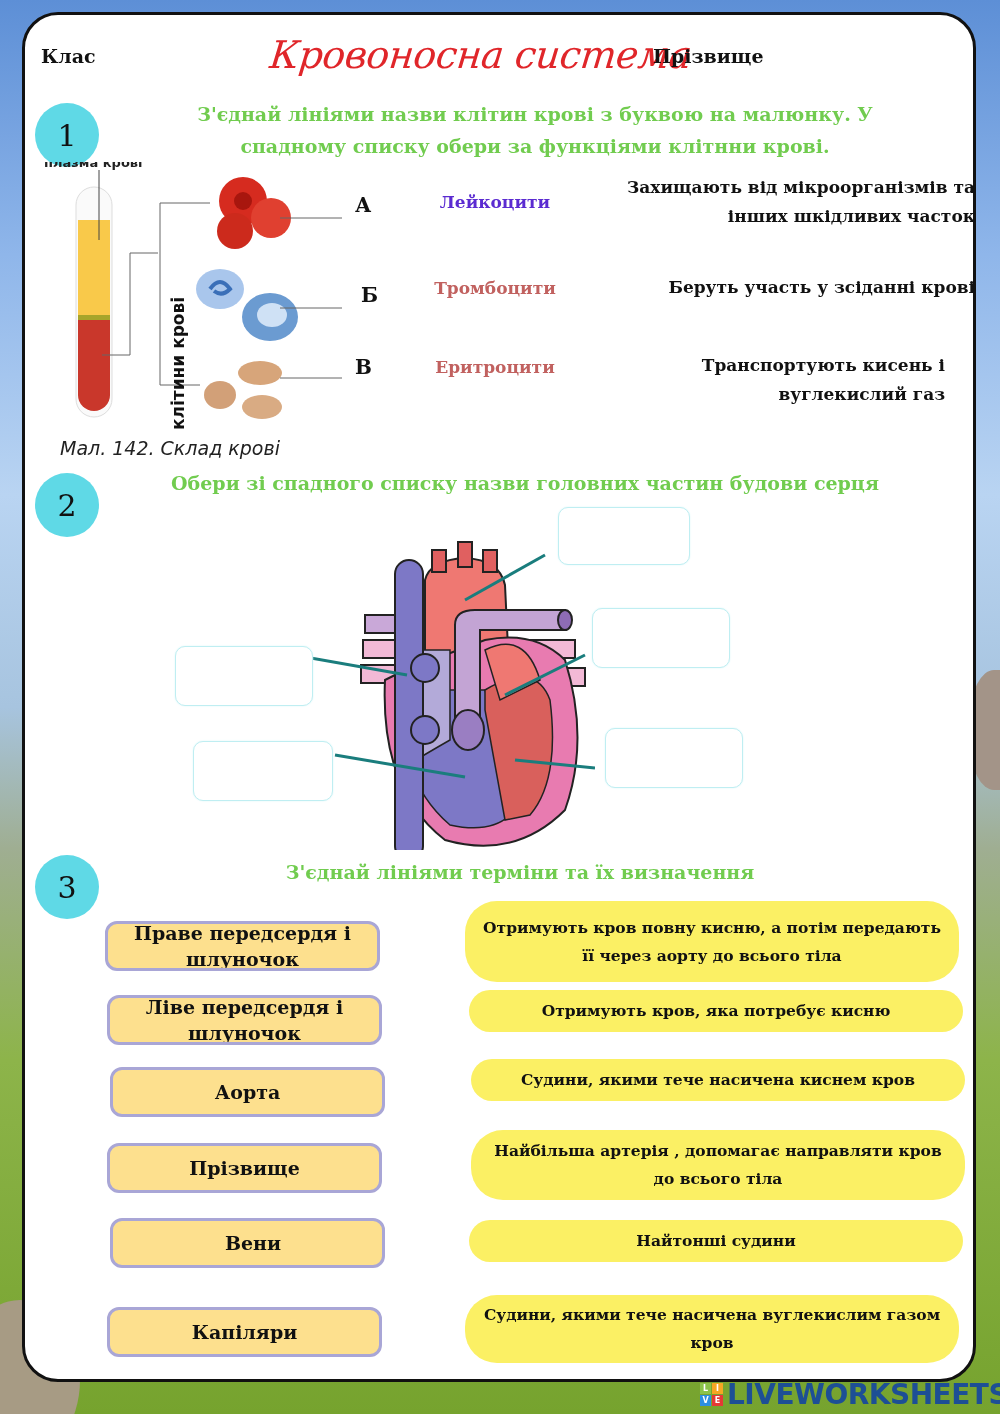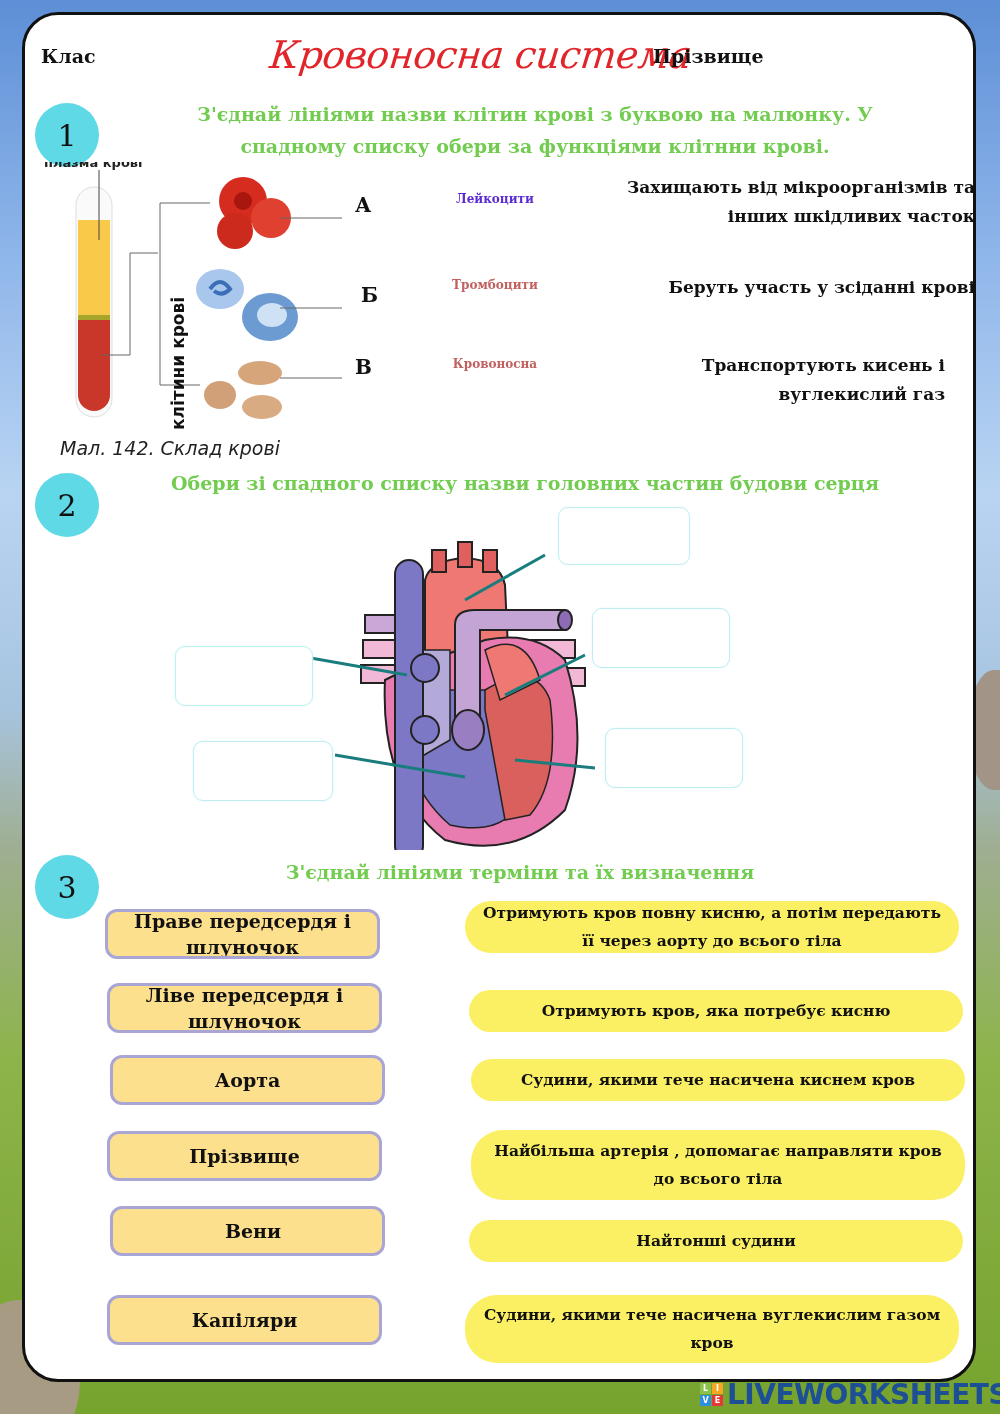--- a/index.html
+++ b/index.html
@@ -29,33 +29,33 @@
   }
   .num-badge {
     position: absolute; width: 64px; height: 64px; border-radius: 50%;
     background: #5fd9e6; display: flex; align-items: center; justify-content: center;
     font-size: 30px; color: #111; font-family: "DejaVu Serif", serif;
   }
   .instr {
     position: absolute; color: #71cc4f; font-weight: bold; font-size: 19px;
     text-align: center; line-height: 32px; font-family: "DejaVu Serif", serif;
   }
-  .cell-name { font-weight: bold; font-size: 12px; text-align: center; }
+  .cell-name { font-weight: bold; font-size: 17px; text-align: center; }
   .func { font-weight: bold; font-size: 17px; color: #111; text-align: right; line-height: 29px; }
   .letter { font-weight: bold; font-size: 20px; color: #111; }
   .caption { font-family: "DejaVu Sans", sans-serif; font-style: italic; font-size: 19px; color: #222; }
   .answer-box {
     position: absolute; background: #fff; border: 1.5px solid #bfeef2;
     border-radius: 10px; box-shadow: 0 0 2px #d8f6f8;
   }
   .term {
     position: absolute; background: #fde08e; border: 3px solid #a9a6d6;
     border-radius: 12px; display: flex; align-items: center; justify-content: center;
     text-align: center; font-weight: bold; font-size: 19px; color: #111; line-height: 26px;
-    font-family: "DejaVu Serif", serif; overflow: hidden;
+    font-family: "DejaVu Serif", serif; overflow: hidden; margin-top: 12px;
   }
   .def {
     position: absolute; background: #fbf064; border-radius: 32px;
     display: flex; align-items: center; justify-content: center; text-align: center;
     font-weight: bold; font-size: 15.5px; color: #111; line-height: 28px; padding: 0 18px;
   }
   .watermark {
     position: absolute; left: 700px; top: 1378px; display: flex; align-items: center; gap: 4px;
   }
   .wm-logo { display: grid; grid-template-columns: 11px 11px; grid-template-rows: 11px 11px; gap: 1px; }
@@ -112,21 +112,21 @@
       <line x1="0" y1="168" x2="62" y2="168" stroke="#666"></line>
     </svg>
   </div>
   <div class="abs letter" style="left:330px; top:178px;">А</div>
   <div class="abs letter" style="left:336px; top:268px;">Б</div>
   <div class="abs letter" style="left:330px; top:340px;">В</div>
   <div class="abs caption" style="left:35px; top:422px;">Мал. 142. Склад крові</div>
 
   <div class="abs cell-name" style="left:395px; top:177px; width:150px; color:#5b2bd1;">Лейкоцити</div>
   <div class="abs cell-name" style="left:395px; top:263px; width:150px; color:#c1615f;">Тромбоцити</div>
-  <div class="abs cell-name" style="left:395px; top:342px; width:150px; color:#c1615f;">Кровоносна</div>
+  <div class="abs cell-name" style="left:395px; top:342px; width:150px; color:#c1615f;">Еритроцити</div>
 
   <div class="abs func" style="left:590px; top:158px; width:360px;">Захищають від мікроорганізмів та інших шкідливих часток</div>
   <div class="abs func" style="left:590px; top:258px; width:360px;">Беруть участь у зсіданні крові</div>
   <div class="abs func" style="left:600px; top:336px; width:320px;">Транспортують кисень і вуглекислий газ</div>
 
   <div class="num-badge" style="left:10px; top:458px;">2</div>
   <div class="instr" style="left:100px; top:452px; width:800px;">Обери зі спадного списку назви головних частин будови серця</div>
 
   <svg class="abs" style="left:310px; top:525px;" width="260" height="310" viewBox="0 0 260 310">
 
@@ -174,21 +174,21 @@
   <div class="num-badge" style="left:10px; top:840px;">3</div>
   <div class="instr" style="left:150px; top:841px; width:690px;">З'єднай лініями терміни та їх визначення</div>
 
   <div class="term" style="left:80px; top:894px; width:275px; height:50px;">Праве передсердя і шлуночок</div>
   <div class="term" style="left:82px; top:968px; width:275px; height:50px;">Ліве передсердя і шлуночок</div>
   <div class="term" style="left:85px; top:1040px; width:275px; height:50px;">Аорта</div>
   <div class="term" style="left:82px; top:1116px; width:275px; height:50px;">Прізвище</div>
   <div class="term" style="left:85px; top:1191px; width:275px; height:50px;padding-left:11px;">Вени</div>
   <div class="term" style="left:82px; top:1280px; width:275px; height:50px;">Капіляри</div>
 
-  <div class="def" style="left:440px; top:886px; width:494px; height:52px;">Отримують кров повну кисню, а потім передають її через аорту до всього тіла</div>
+  <div class="def" style="left:440px; top:886px; width:494px; height:81px;">Отримують кров повну кисню, а потім передають її через аорту до всього тіла</div>
   <div class="def" style="left:444px; top:975px; width:494px; height:42px;">Отримують кров, яка потребує кисню</div>
   <div class="def" style="left:446px; top:1044px; width:494px; height:42px;">Судини, якими тече насичена киснем кров</div>
   <div class="def" style="left:446px; top:1115px; width:494px; height:70px;">Найбільша артерія , допомагає направляти кров до всього тіла</div>
   <div class="def" style="left:444px; top:1205px; width:494px; height:42px;">Найтонші судини</div>
   <div class="def" style="left:440px; top:1280px; width:494px; height:68px;">Судини, якими тече насичена вуглекислим газом кров</div>
 </div>
 
 <div class="watermark">
   <div class="wm-logo">
     <span style="background:#8bc34a;">L</span>

